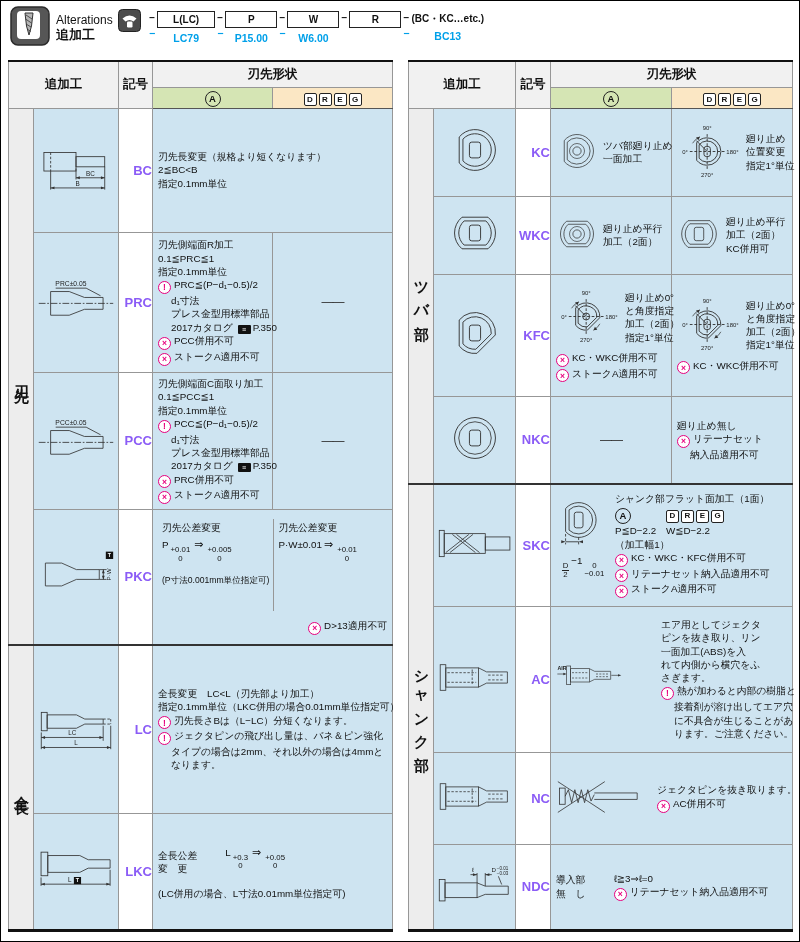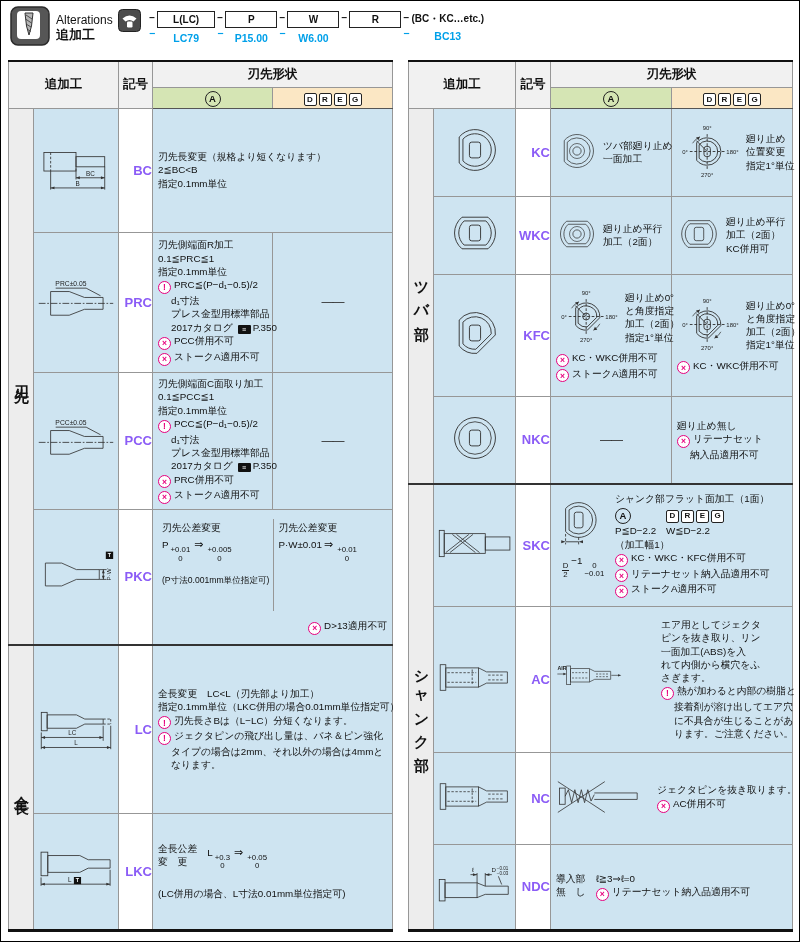--- a/index.html
+++ b/index.html
@@ -56,21 +56,21 @@
   .bl{font-weight:normal}
   .badge-a{display:inline-flex;width:14px;height:14px;border:1.3px solid #222;border-radius:50%;
            align-items:center;justify-content:center;font-size:9.5px;font-weight:bold;vertical-align:-3px}
   .badge-b{display:inline-flex;width:11px;height:11px;border:1px solid #222;border-radius:2px;
            align-items:center;justify-content:center;font-size:8px;font-weight:bold;margin:0 1px;
            background:#fff;vertical-align:-2px}
   .dash{text-align:center;font-size:12px;color:#333;letter-spacing:-1px}
   .cflex{display:flex;align-items:center;gap:5px}
   .cmain{flex:1;min-width:0}
   .icb{flex:none;text-align:center}
-  .blocks{display:flex;gap:10px}
+  .blocks{display:flex;align-items:center;gap:28px}
   .below{margin-top:4px}
   .split{display:flex;min-height:92px}
   .split>div{flex:1;padding:2px 4px}
   .split>div+div{border-left:1px solid #979797}
   .footer{margin-top:8px}
 </style>
 </head>
 <body>
 
 <div class="frame"></div>

